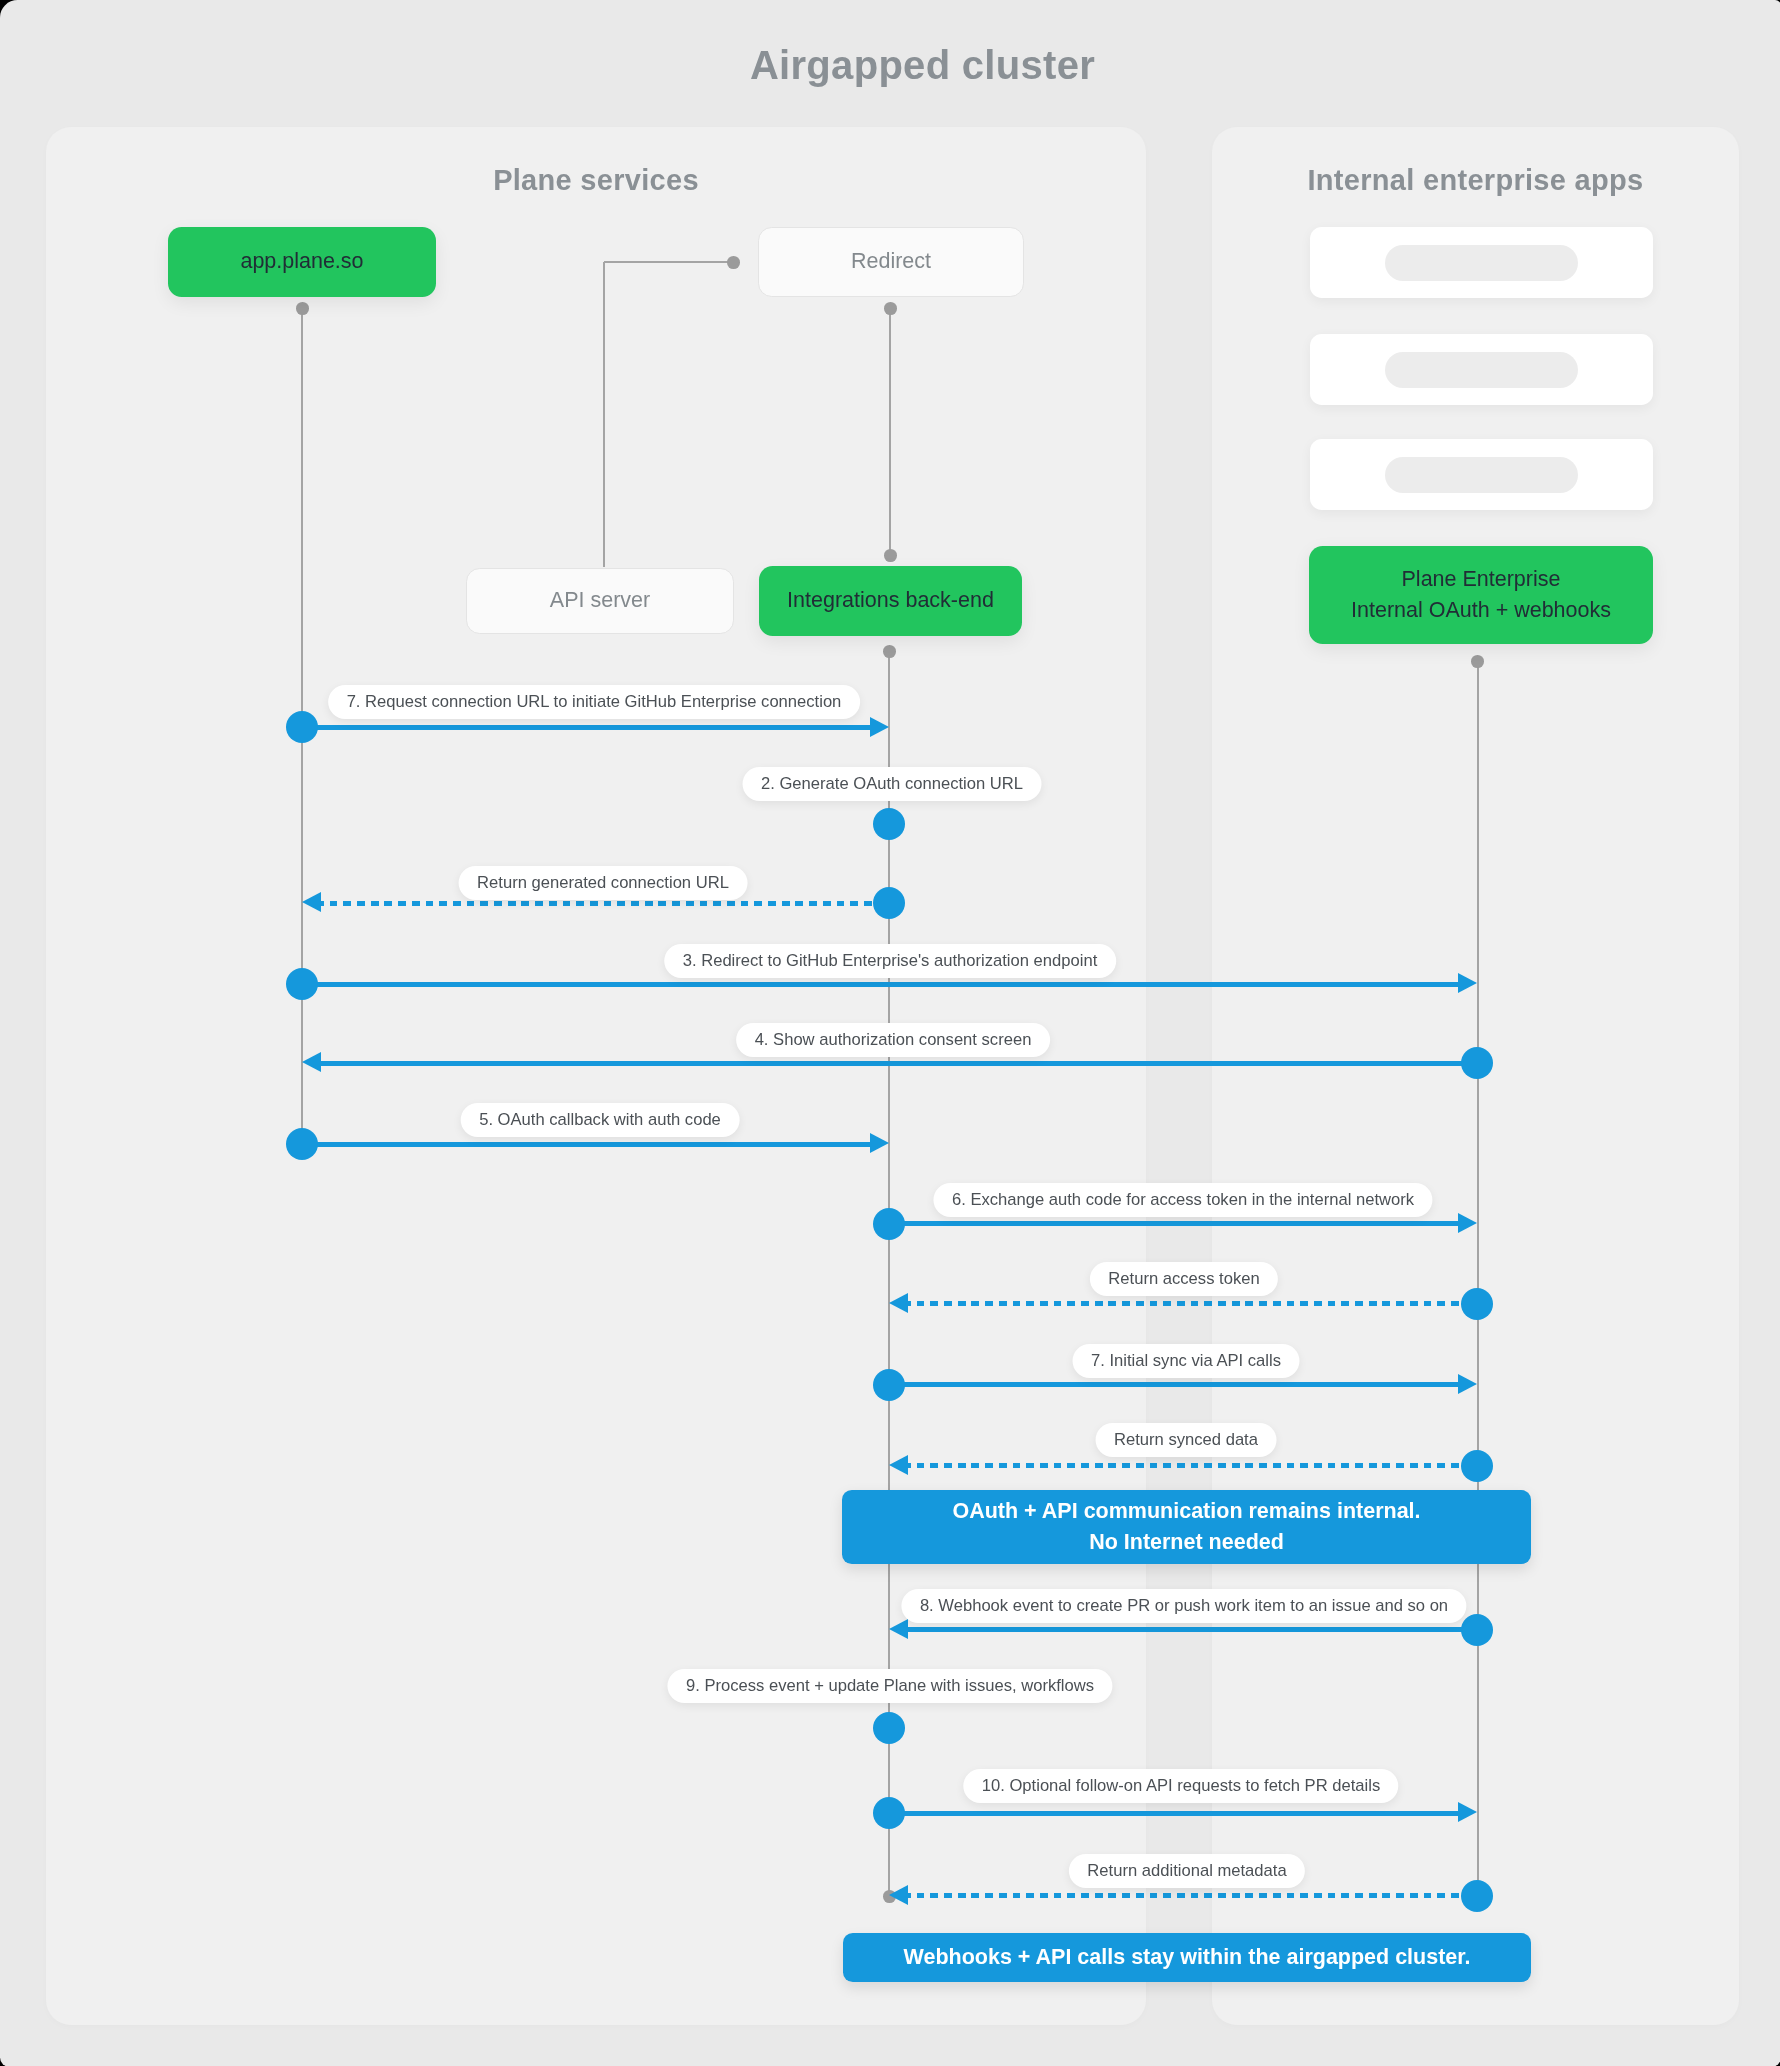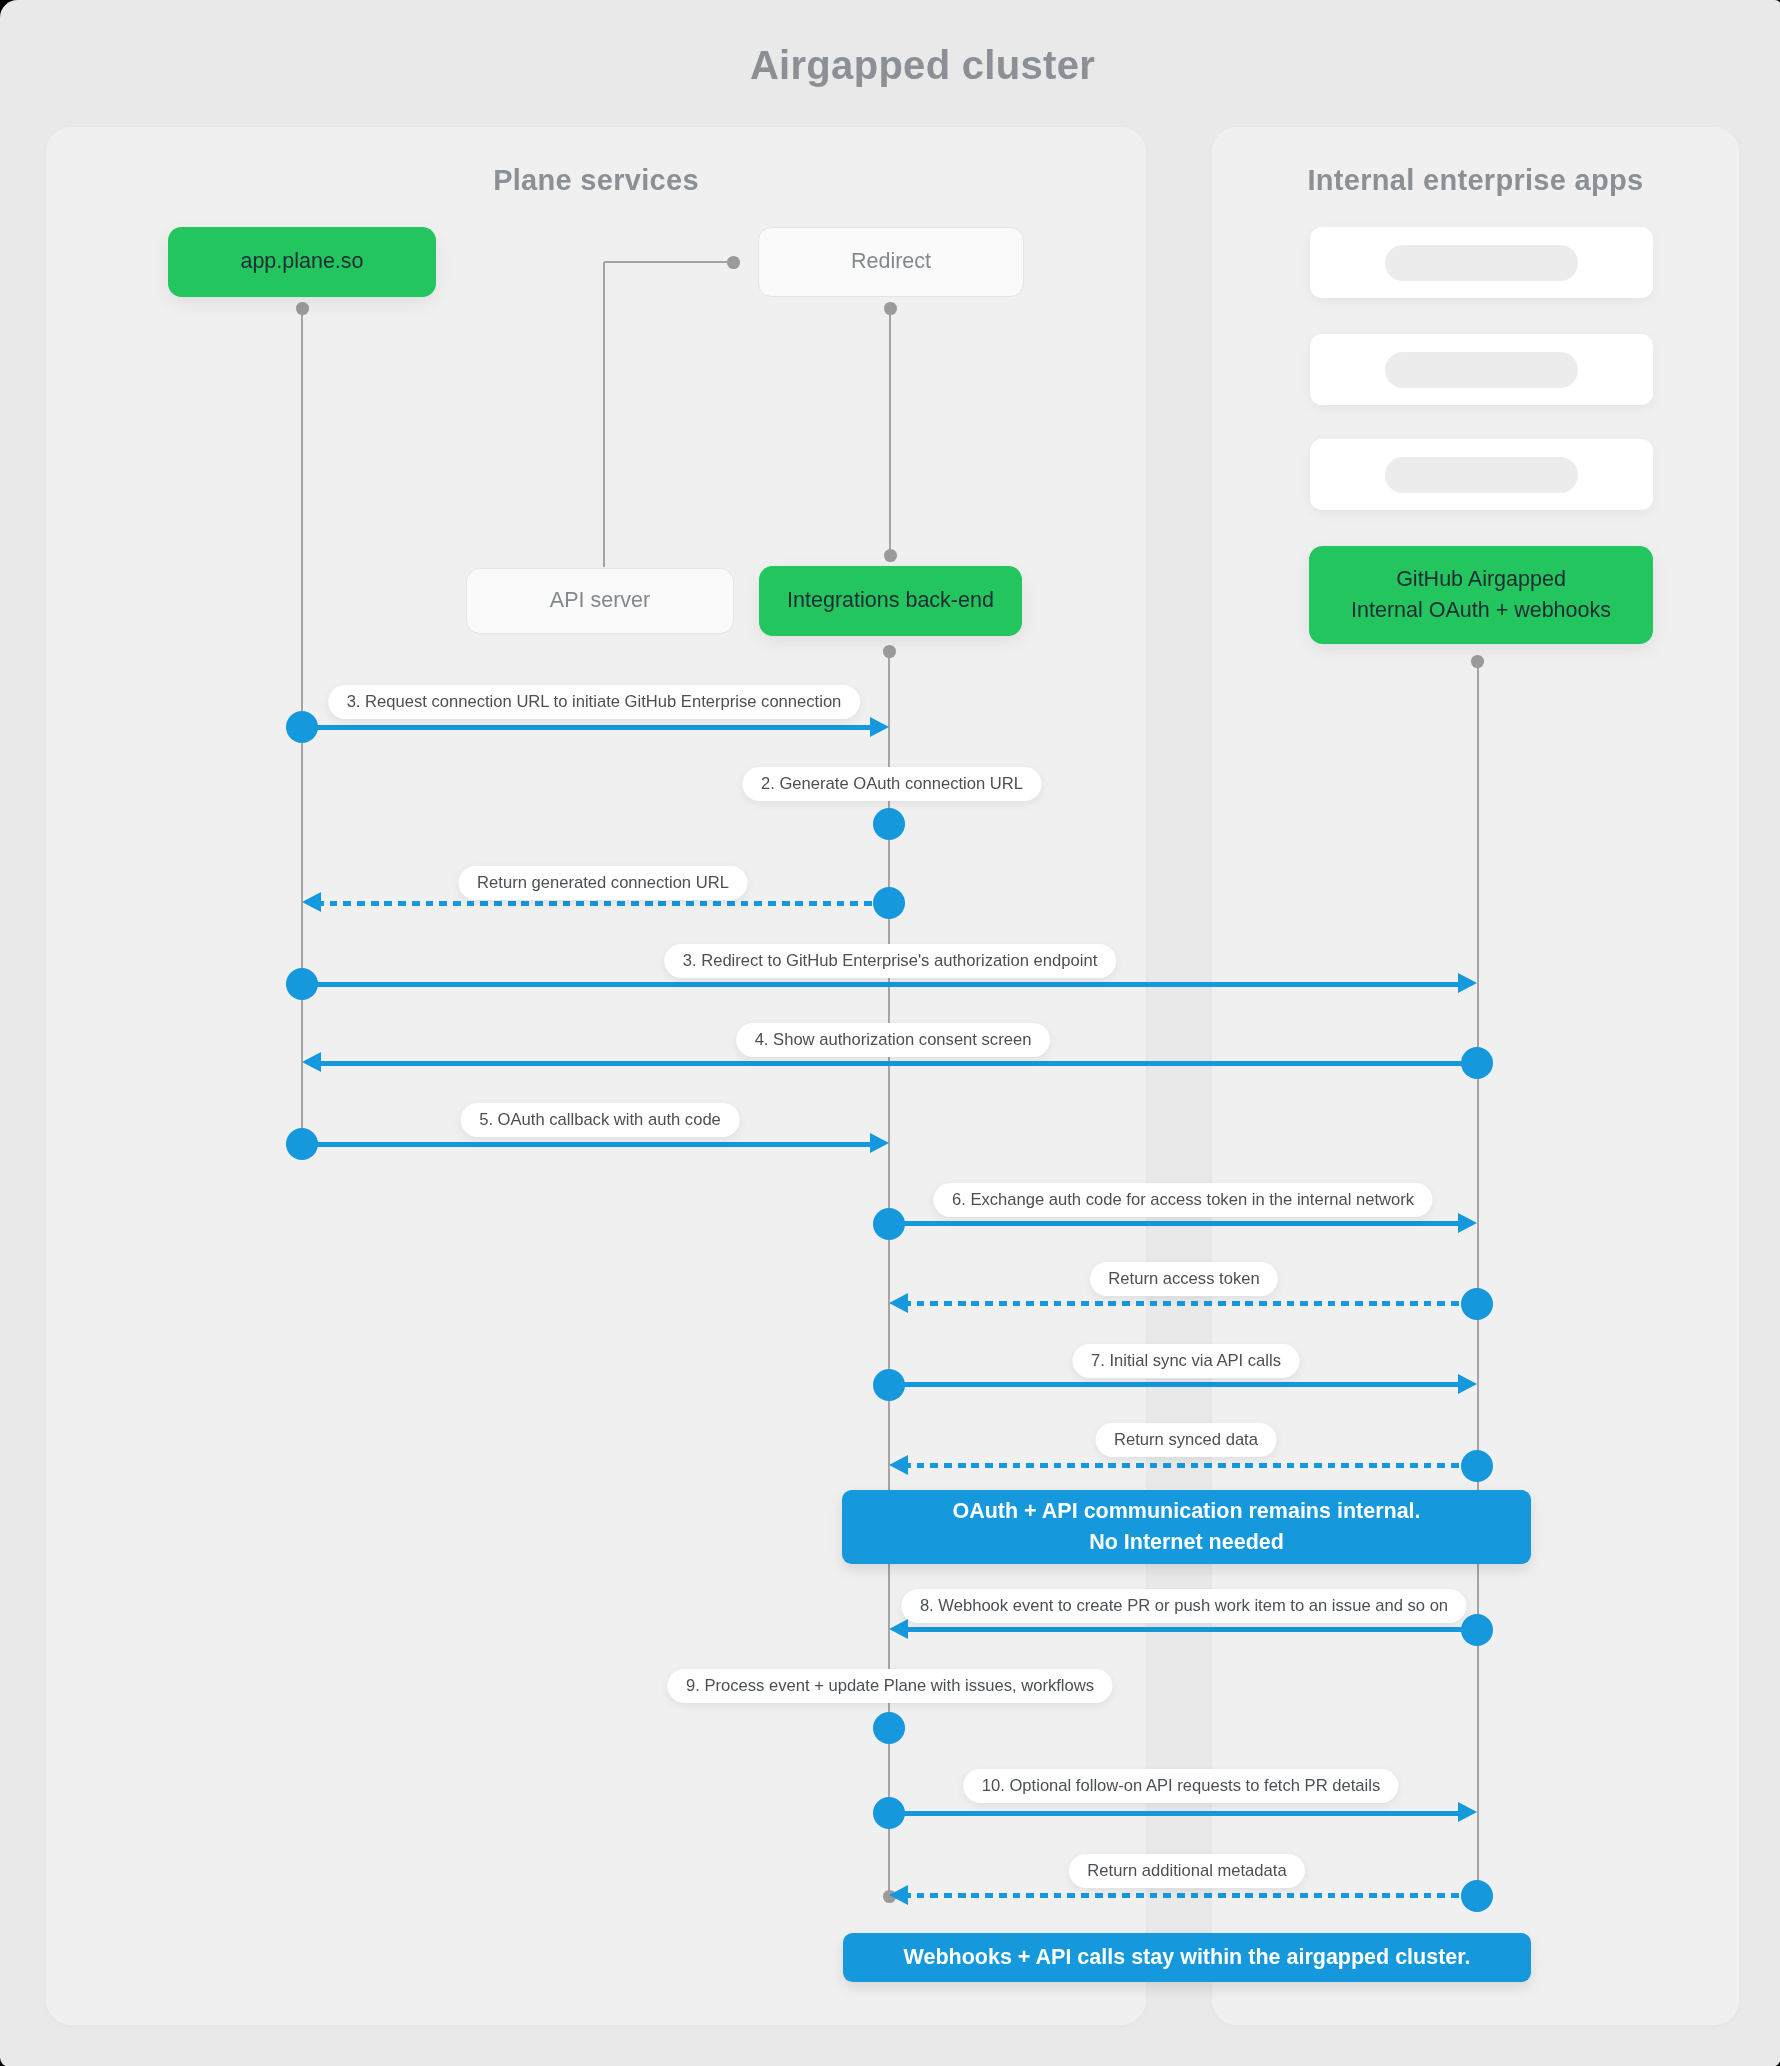--- a/index.html
+++ b/index.html
@@ -73,36 +73,36 @@
         <div class="node grey" style="left: 758px; top: 227px; width: 266px; height: 70px;">
           <div>Redirect</div>
         </div>
         <div class="node grey" style="left: 466px; top: 568px; width: 268px; height: 66px;">
           <div>API server</div>
         </div>
         <div class="node white" style="left: 759px; top: 566px; width: 263px; height: 70px;">
           <div>Integrations back-end</div>
         </div>
         <div class="node white" style="left: 1309px; top: 546px; width: 344px; height: 98px;">
-          <div>GitHub Airgapped</div>
+          <div>Plane Enterprise</div>
           <div>Internal OAuth + webhooks</div>
         </div>
         <div class="placeholder" style="left: 1310px; top: 227px; width: 343px; height: 71px;">
           <div class="pill-skeleton"></div>
         </div>
         <div class="placeholder" style="left: 1310px; top: 334px; width: 343px; height: 71px;">
           <div class="pill-skeleton"></div>
         </div>
         <div class="placeholder" style="left: 1310px; top: 439px; width: 343px; height: 71px;">
           <div class="pill-skeleton"></div>
         </div>
         <div class="msg-line" style="left: 302px; top: 725px; width: 573px;"></div>
         <div class="arrowhead right" style="left: 870px; top: 717px;"></div>
         <div class="bdot" style="left: 286px; top: 711px;"></div>
-        <div class="pill" style="left: 594px; top: 685px;">3. Request connection URL to initiate GitHub Enterprise connection</div>
+        <div class="pill" style="left: 594px; top: 685px;">7. Request connection URL to initiate GitHub Enterprise connection</div>
         <div class="bdot" style="left: 873px; top: 808px;"></div>
         <div class="pill" style="left: 892px; top: 767px;">2. Generate OAuth connection URL</div>
         <div class="msg-line dashed" style="left: 316px; top: 901px; width: 573px;"></div>
         <div class="arrowhead left" style="left: 302px; top: 892px;"></div>
         <div class="bdot" style="left: 873px; top: 887px;"></div>
         <div class="pill" style="left: 603px; top: 866px;">Return generated connection URL</div>
         <div class="msg-line" style="left: 302px; top: 982px; width: 1162px;"></div>
         <div class="arrowhead right" style="left: 1458px; top: 973px;"></div>
         <div class="bdot" style="left: 286px; top: 968px;"></div>
         <div class="pill" style="left: 890px; top: 944px;">3. Redirect to GitHub Enterprise's authorization endpoint</div>

